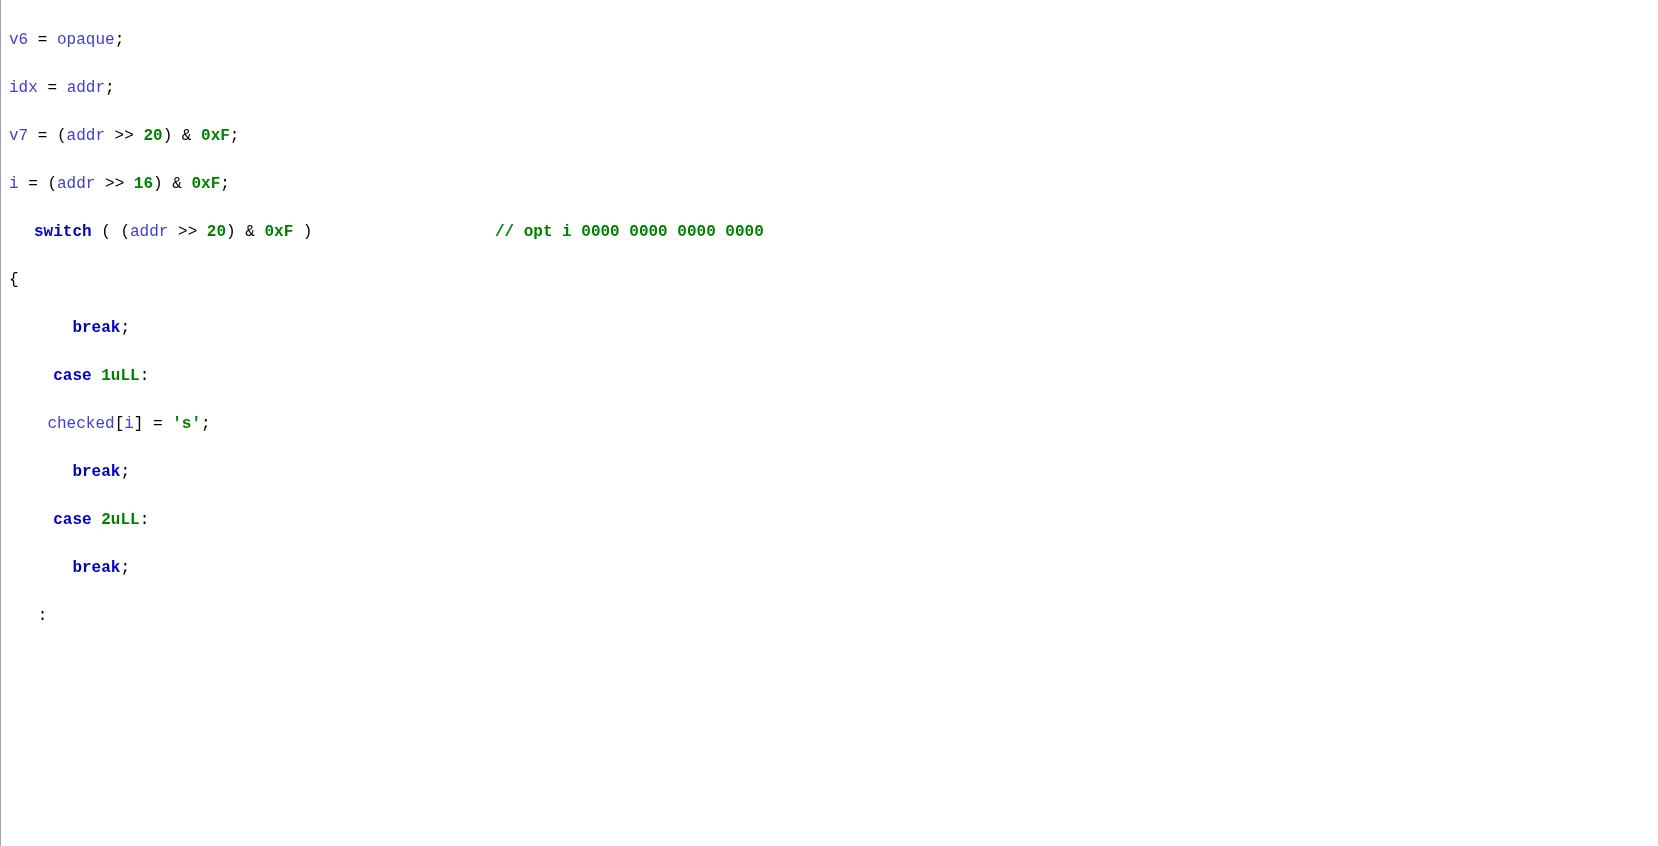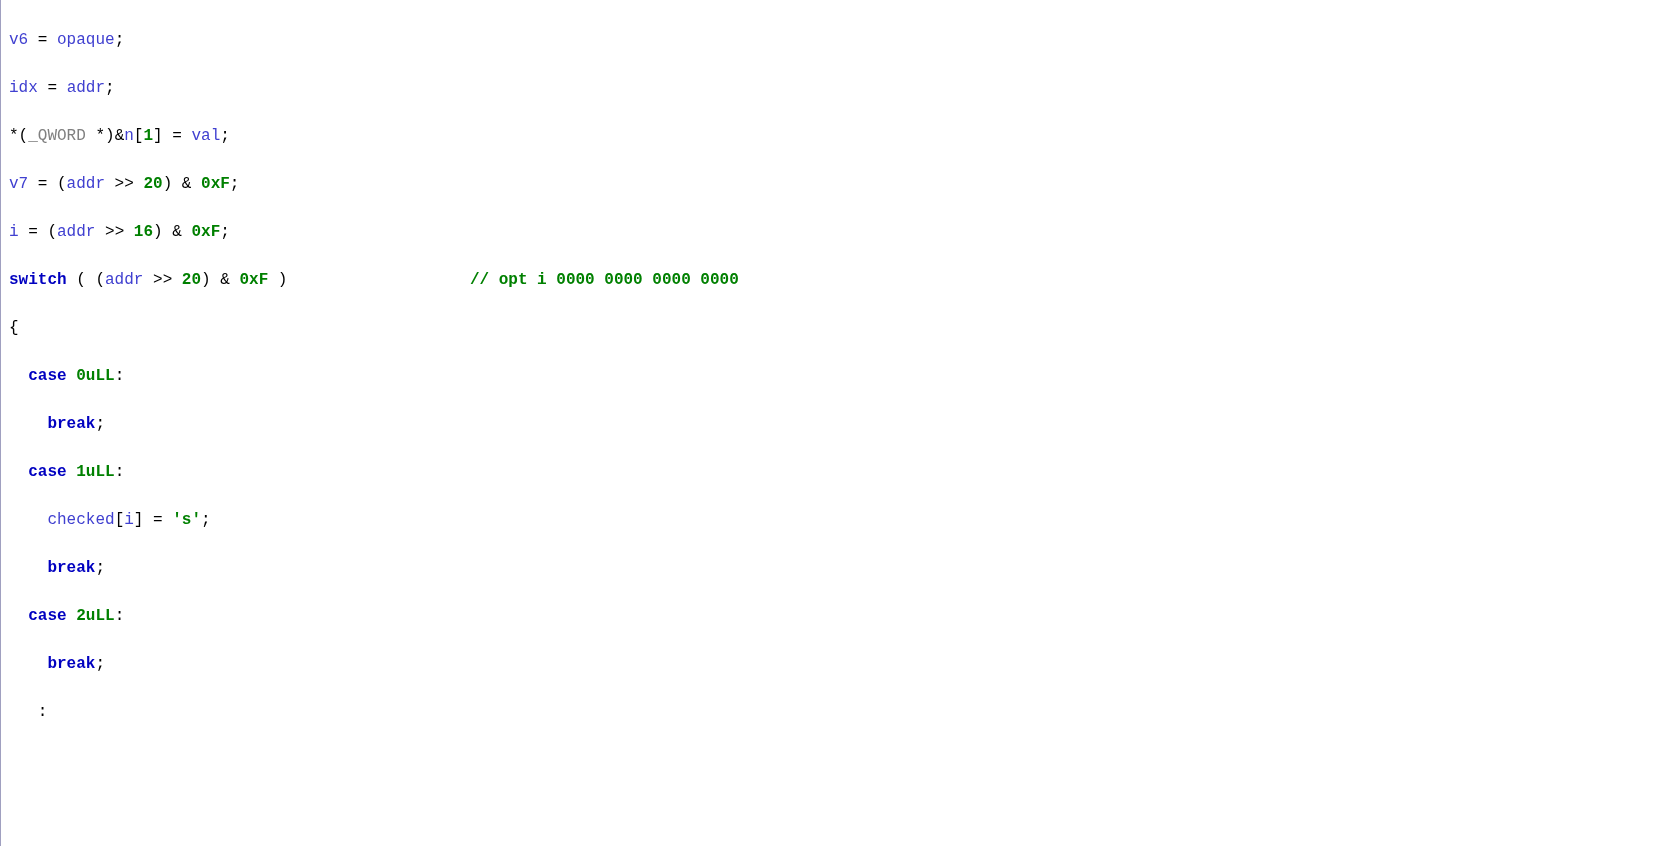--- a/index.html
+++ b/index.html
@@ -11,39 +11,37 @@
     background: #ffffff;
     color: #000000;
   }
   .code-area {
     border-left: 1px solid #a0a0c0;
     padding: 4px 0 4px 8px;
     white-space: pre;
     position: relative;
   }
   .line { min-height: 24px; }
-  .kw   { color: #0000c0; font-weight: bold; }   
+  .kw   { color: #0000c0; font-weight: bold; margin-left: 25px; }   
   .var  { color: #4040d0; font-family: Liberation Mono, monospace; }                      
   .dim  { color: #808080; }                      
   .str  { color: #008000; font-weight: bold; }   
   .cmt  { color: #008000; font-weight: bold; text-align: right; }   
   .num  { color: #008000; font-weight: bold; }
 </style>
 </head>
 <body>
 
 <div class="code-area">
 <div class="line"><span class="var">v6</span> = <span class="var">opaque</span>;</div>
 <div class="line"><span class="var">idx</span> = <span class="var">addr</span>;</div>
-<div class="line">*(<span class="dim">_QWORD </span>*)&amp;<span class="var">n</span>[<span class="num">1</span>] = <span class="var">val</span>;</div>
 <div class="line"><span class="var">v7</span> = (<span class="var">addr</span> &gt;&gt; <span class="num">20</span>) &amp; <span class="num">0xF</span>;</div>
 <div class="line"><span class="var">i</span> = (<span class="var">addr</span> &gt;&gt; <span class="num">16</span>) &amp; <span class="num">0xF</span>;</div>
 <div class="line"><span class="kw">switch</span> ( (<span class="var">addr</span> &gt;&gt; <span class="num">20</span>) &amp; <span class="num">0xF</span> )                   <span class="cmt">// opt i 0000 0000 0000 0000</span></div>
 <div class="line"><span>{</span></div>
-<div class="line">  <span class="kw">case</span> <span class="num">0uLL</span>:</div>
 <div class="line">    <span class="kw">break</span>;</div>
 <div class="line">  <span class="kw">case</span> <span class="num">1uLL</span>:</div>
 <div class="line">    <span class="var">checked</span>[<span class="var">i</span>] = <span class="str">'s'</span>;</div>
 <div class="line">    <span class="kw">break</span>;</div>
 <div class="line">  <span class="kw">case</span> <span class="num">2uLL</span>:</div>
 <div class="line">    <span class="kw">break</span>;</div>
 <div class="line">   :</div>
 
 
 

